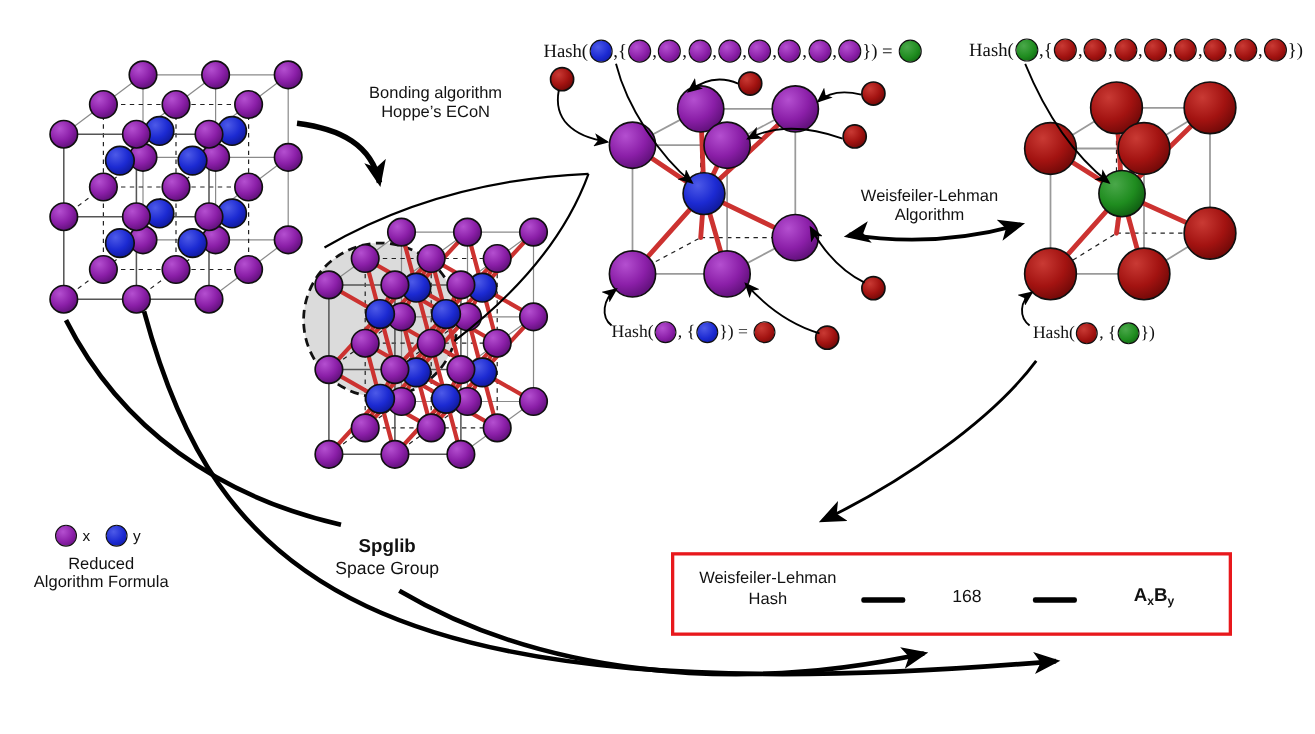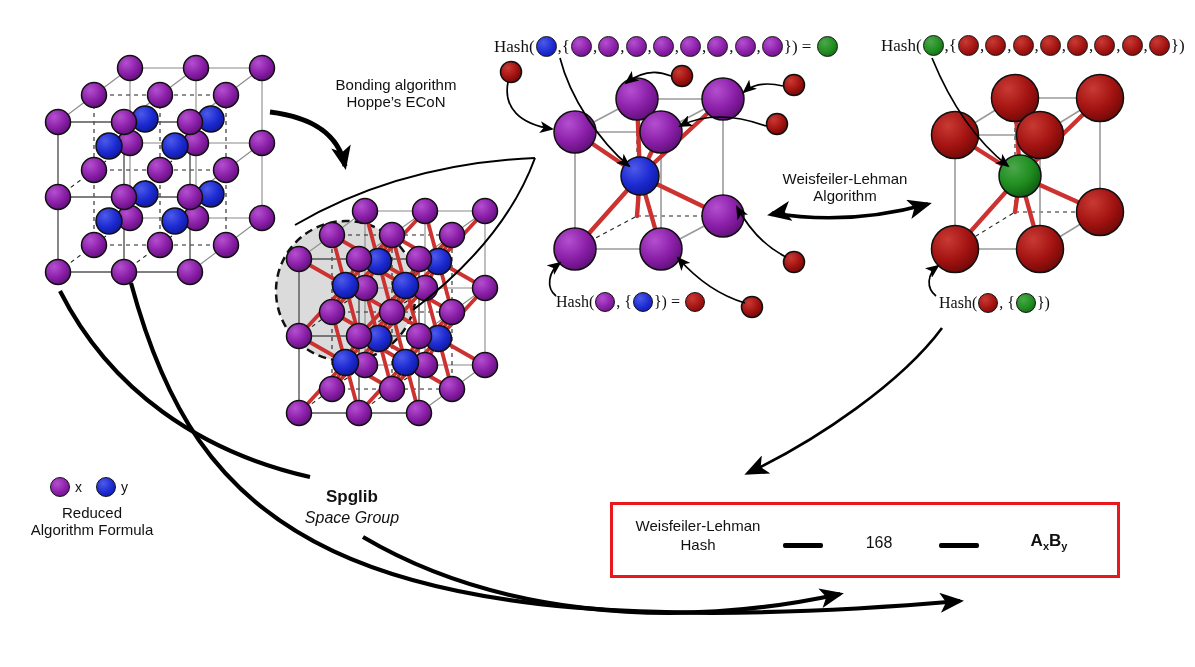--- a/index.html
+++ b/index.html
@@ -362,21 +362,21 @@
     <div class="b">Hoppe’s ECoN</div>
   </div>
 
   <div class="lbl centered" style="left:845px;top:170px;font-size:15px;">
     <div class="b">Weisfeiler-Lehman</div>
     <div>Algorithm</div>
   </div>
 
   <div class="lbl centered" style="left:352px;top:487px;">
     <div class="mono" style="font-size:17px;">Spglib</div>
-    <div style="font-size:16px;margin-top:2px;font-style:italic;">Space Group</div>
+    <div style="font-size:16px;margin-top:2px;">Space Group</div>
   </div>
 
   <div class="legend-row" style="left:50px;top:477px;font-size:14px;">
     <span class="ldot" style="background: radial-gradient(circle at 35% 30%, rgb(180, 79, 208), rgb(139, 31, 168) 55%, rgb(87, 13, 112));"></span>
     <span>x</span>
     <span style="width:4px;"></span>
     <span class="ldot" style="background: radial-gradient(circle at 35% 30%, rgb(77, 90, 232), rgb(28, 42, 210) 55%, rgb(13, 22, 144));"></span>
     <span>y</span>
   </div>
   <div class="lbl centered" style="left:92px;top:504px;font-size:15px;">

